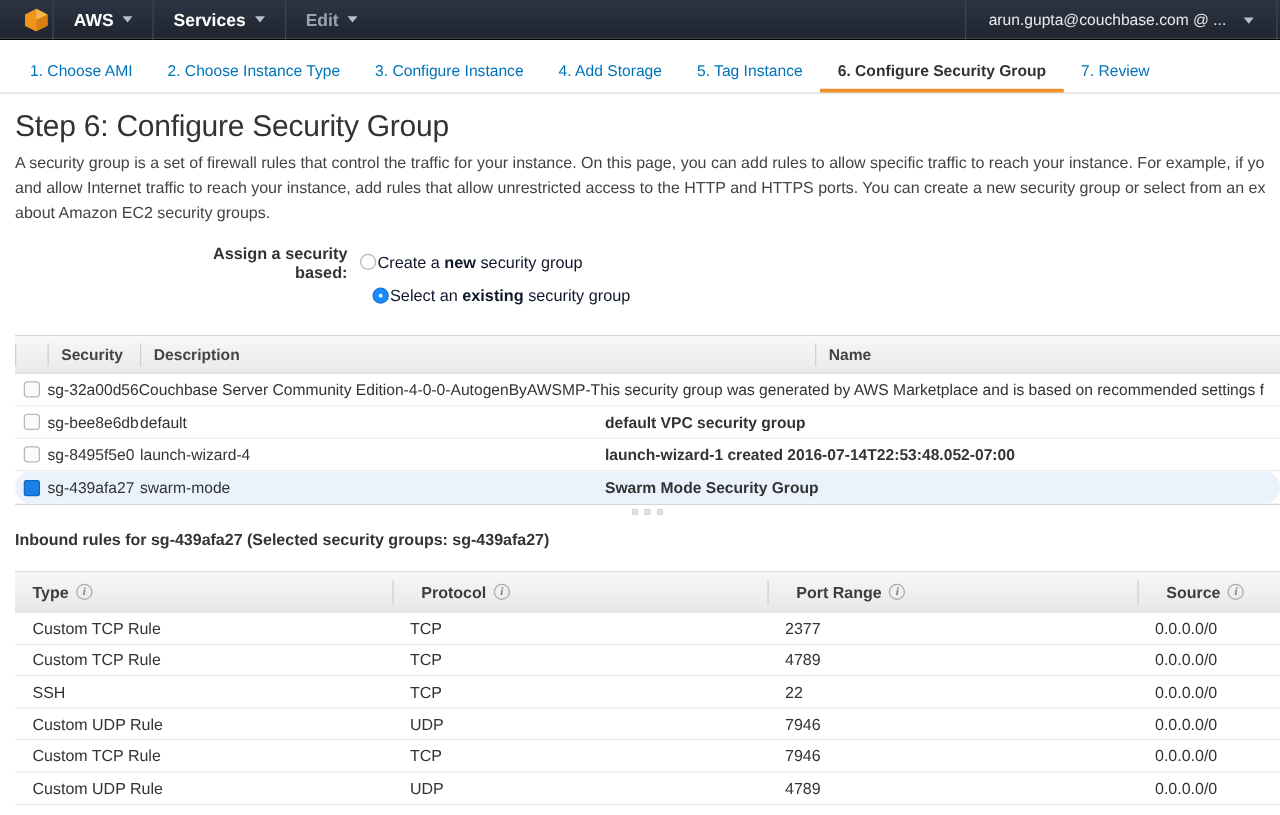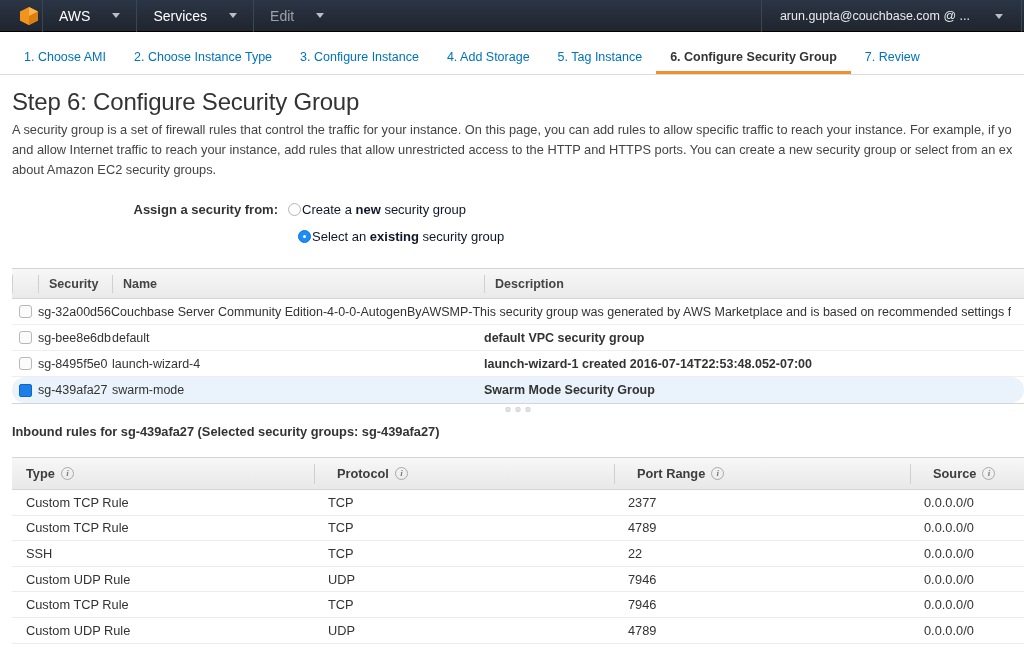--- a/index.html
+++ b/index.html
@@ -35,25 +35,25 @@
   }
   .nav-sep {
     width: 1px;
     height: 32px;
     background: #3b4653;
     margin: 0 2px;
   }
   .nav-item {
     display: flex;
     align-items: center;
-    gap: 22px;
+    gap: 7px;
     padding: 0 14px;
     height: 32px;
     font-size: 14px;
-    font-weight: normal;
+    font-weight: bold;
     color: #ffffff;
     cursor: pointer;
     white-space: nowrap;
   }
   .nav-item.dim { color: #9aa2ab; }
   .caret-down {
     width: 0; height: 0;
     border-left: 4px solid transparent;
     border-right: 4px solid transparent;
     border-top: 5px solid #b9bfc6;
@@ -63,21 +63,21 @@
     position: absolute;
     right: 0;
     top: 0;
     height: 32px;
     display: flex;
     align-items: center;
   }
   .nav-account {
     display: flex;
     align-items: center;
-    gap: 25px;
+    gap: 14px;
     padding: 0 16px;
     height: 32px;
     font-size: 12.5px;
     color: #e9eaec;
     font-weight: normal;
     cursor: pointer;
     white-space: nowrap;
   }
   .nav-right .nav-sep { background: #3b4653; }
 
@@ -377,36 +377,36 @@
 
 <div class="content">
 
   <h1 class="page-title">Step 6: Configure Security Group</h1>
   <div class="page-desc">A security group is a set of firewall rules that control the traffic for your instance. On this page, you can add rules to allow specific traffic to reach your instance. For example, if you</div>
   <div class="page-desc">and allow Internet traffic to reach your instance, add rules that allow unrestricted access to the HTTP and HTTPS ports. You can create a new security group or select from an exis</div>
   <div class="page-desc">about Amazon EC2 security groups.</div>
 
   <div class="assign-block">
     <div class="assign-row">
-      <div class="assign-label">Assign a security from:</div>
+      <div class="assign-label">Assign a security based:</div>
       <span class="radio"></span>
       <span class="radio-text"><span>Create a </span><b>new</b><span> security group</span></span>
     </div>
     <div class="assign-row assign-row-2">
       <span class="radio checked"></span>
       <span class="radio-text"><span>Select an </span><b>existing</b><span> security group</span></span>
     </div>
   </div>
 
   <div class="sg-table">
     <div class="sg-head">
       <div class="cell c-check first"></div>
       <div class="cell c-sgid">Security</div>
+      <div class="cell c-desc">Description</div>
       <div class="cell c-name">Name</div>
-      <div class="cell c-desc">Description</div>
     </div>
 
     <div class="sg-row sg-overflow-row">
       <div class="chkwrap">
         <span class="chk"></span>
       </div>
       <span class="txt">sg-32a00d56</span>
       <span class="txt nm">Couchbase Server Community Edition-4-0-0-AutogenByAWSMP-</span>
       <span class="txt ds">This security group was generated by AWS Marketplace and is based on recommended settings f</span>
     </div>

